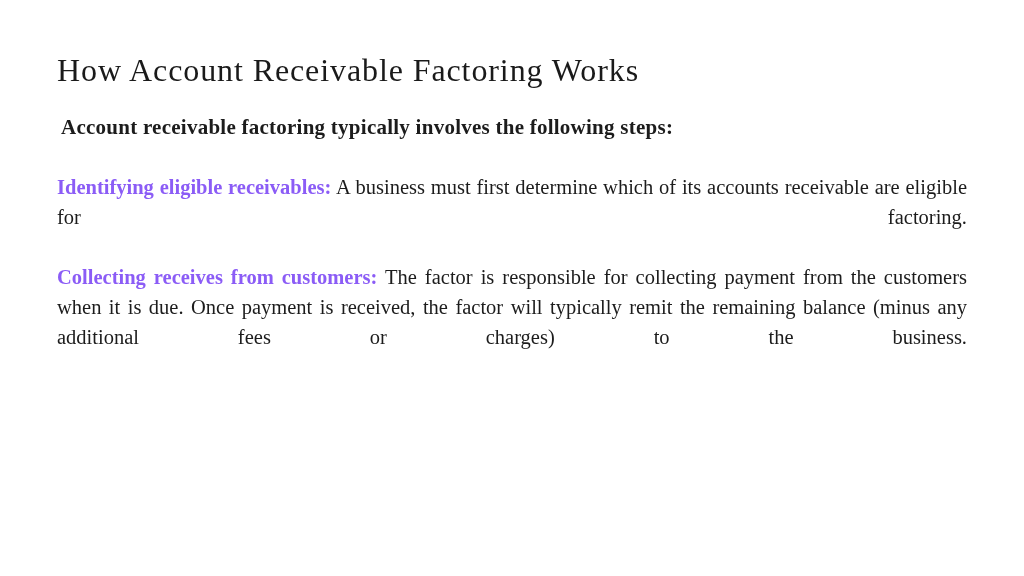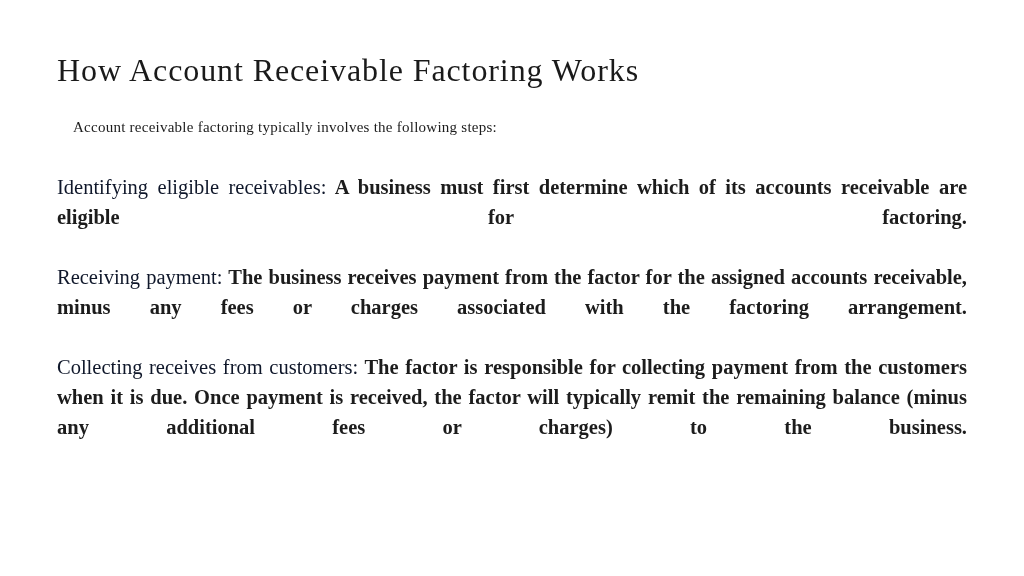--- a/index.html
+++ b/index.html
@@ -39,26 +39,26 @@
     letter-spacing: 0.9px;
     color: #1a1a1a;
     margin: 0;
     padding: 0;
     white-space: nowrap;
   }
 
   
   .intro-line {
     font-family: "Liberation Serif", "DejaVu Serif", serif;
-    font-size: 15px;
-    font-weight: 400;
+    font-size: 21px;
+    font-weight: 700;
     line-height: 30px;
     letter-spacing: 0.25px;
     color: #1c1c1c;
-    margin: 16px;
+    margin: 4px;
     padding: 0;
     margin-top: 22px;
     white-space: nowrap;
   }
 
   
   .steps-block {
     margin: 0;
     padding: 0;
     margin-top: 30px;
@@ -72,26 +72,26 @@
   }
 
   .step {
     margin: 0;
     padding: 0;
     text-align: justify;
     text-justify: inter-word;
   }
 
   .step-term {
-    font-weight: 400;
-    color: #0f172a;
+    font-weight: 700;
+    color: #8b5cf6;
   }
 
   .step-desc {
-    font-weight: 700;
+    font-weight: 400;
   }
 
   
   .step::after {
     content: "";
     display: inline-block;
     width: 100%;
     height: 0;
   }
 
@@ -107,23 +107,20 @@
 
     <p class="intro-line">Account receivable factoring typically involves the following steps:</p>
 
     <div class="steps-block">
 
       <p class="step">
         <span class="step-term">Identifying eligible receivables:</span><span class="step-desc nowrap-space"> A business must first determine which of its accounts receivable are eligible for factoring.</span>
       </p>
 
 
-      <p class="step">
-        <span class="step-term">Receiving payment:</span><span class="step-desc nowrap-space"> The business receives payment from the factor for the assigned accounts receivable, minus any fees or charges associated with the factoring arrangement.</span>
-      </p>
 
       <p class="step">
         <span class="step-term">Collecting receives from customers:</span><span class="step-desc nowrap-space"> The factor is responsible for collecting payment from the customers when it is due. Once payment is received, the factor will typically remit the remaining balance (minus any additional fees or charges) to the business.</span>
       </p>
 
     </div>
   </div>
 </div>
 
 </body></html>

